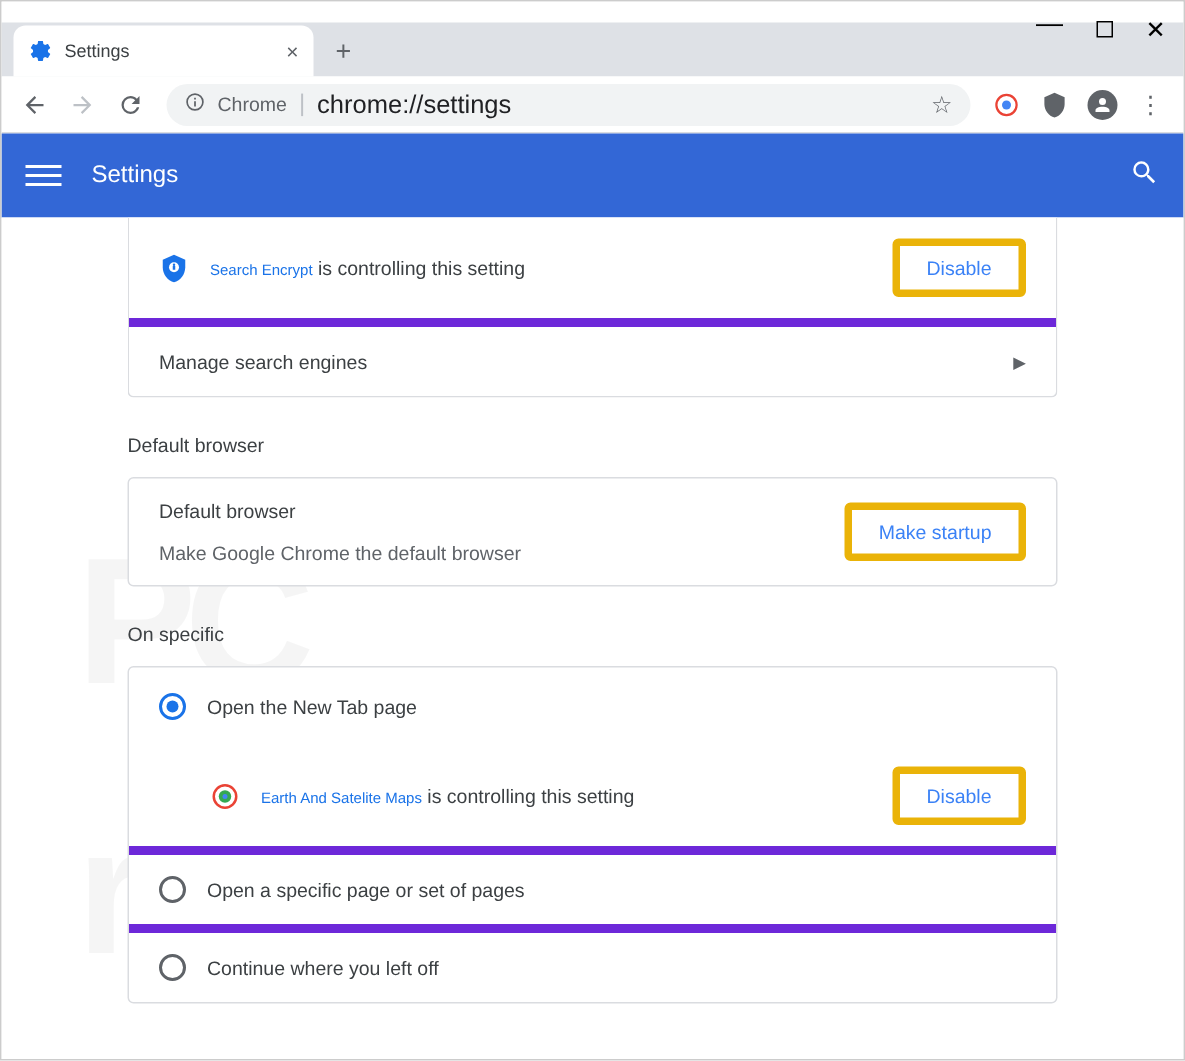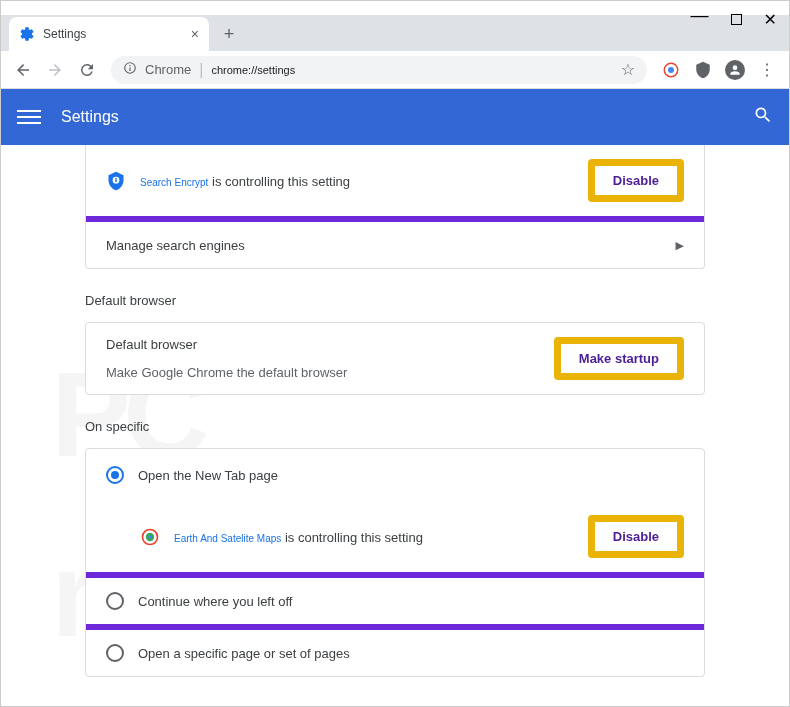--- a/index.html
+++ b/index.html
@@ -19,21 +19,21 @@
 .newtab { width:28px; height:28px; display:flex; align-items:center; justify-content:center; color:#5f6368; font-size:18px; margin-left:6px; margin-bottom:3px; }
 
 
 .toolbar { height:38px; background:#fff; border-bottom:1px solid #dadce0; display:flex; align-items:center; padding:0 8px; gap:4px; }
 .nav-btn { width:28px; height:28px; display:flex; align-items:center; justify-content:center; color:#5f6368; }
 .nav-btn.disabled { color:#bdc1c6; }
 .omnibox { flex:1; height:28px; background:#f1f3f4; border-radius:14px; display:flex; align-items:center; padding:0 12px; gap:8px; margin:0 6px; }
 .omnibox-icon { color:#5f6368; font-size:13px; }
 .omnibox-chrome { color:#5f6368; font-size:13px; }
 .omnibox-sep { color:#bdc1c6; }
-.omnibox-url { color:#202124; font-size:11px; flex:1; }
+.omnibox-url { color:#202124; font-size:17px; flex:1; }
 .omnibox-star { color:#5f6368; font-size:16px; }
 .ext-icon { width:28px; height:28px; display:flex; align-items:center; justify-content:center; }
 .avatar { width:20px; height:20px; border-radius:50%; background:#5f6368; display:flex; align-items:center; justify-content:center; }
 
 
 .blue-header { height:56px; background:#3367d6; display:flex; align-items:center; padding:0 16px; color:#fff; }
 .menu-icon { width:24px; display:flex; flex-direction:column; gap:4px; margin-right:20px; cursor:pointer; }
 .menu-icon div { height:2px; background:#fff; }
 .header-title { font-size:16px; font-weight:400; flex:1; }
 .search-icon { font-size:18px; }
@@ -44,21 +44,21 @@
 
 
 .card { background:#fff; border:1px solid #dadce0; border-radius:4px; margin-bottom:24px; }
 .card-row { padding:14px 20px; display:flex; align-items:center; gap:14px; min-height:52px; }
 .card-row.border-top { border-top:6px solid #6d28d9; }
 .ext-badge { width:20px; height:20px; }
 .link-ext { color:#1a73e8; font-size:10px; }
 .ctrl-text { color:#3c4043; font-size:13px; }
 .row-text { color:#3c4043; font-size:13px; flex:1; }
 .chevron { color:#5f6368; font-size:11px; }
-.btn-outline { border:7px solid #eab308; background:#fff; color:#4c1d95; padding:7px 18px; border-radius:4px; font-size:13px; cursor:pointer;font-weight:bold; }
+.btn-outline { border:5px solid #eab308; background:#fff; color:#3b82f6; padding:7px 18px; border-radius:4px; font-size:13px; cursor:pointer; }
 .section-title { font-size:13px; color:#3c4043; margin:8px 0 14px 0; }
 .sub-label { color:#3c4043; font-size:13px; }
 .sub-desc { color:#5f6368; font-size:13px; margin-top:13px; }
 .flex-col { display:flex; flex-direction:column; flex:1; }
 
 
 .radio { width:18px; height:18px; border:2px solid #5f6368; border-radius:50%; display:flex; align-items:center; justify-content:center; }
 .radio.checked { border-color:#1a73e8; }
 .radio.checked::after { content:''; width:8px; height:8px; background:#1a73e8; border-radius:50%; }
 
@@ -198,25 +198,25 @@
               <circle cx="12" cy="12" r="5" fill="#34a853"></circle>
               <circle cx="12" cy="12" r="2" fill="#4285f4"></circle>
             </svg></span>
         <div style="flex:1">
           <span class="link-ext">Earth And Satelite Maps</span><span class="ctrl-text"> is controlling this setting</span>
         </div>
         <button class="btn-outline">Disable</button>
       </div>
       <div class="card-row border-top">
         <div class="radio"></div>
-        <span class="row-text">Continue where you left off</span>
+        <span class="row-text">Open a specific page or set of pages</span>
       </div>
       <div class="card-row border-top">
         <div class="radio"></div>
-        <span class="row-text">Open a specific page or set of pages</span>
+        <span class="row-text">Continue where you left off</span>
       </div>
     </div>
 
     <div class="advanced">
       <span>Advanced</span>
       <span style="font-size:10px">▼</span>
     </div>
 
   </div>
 

